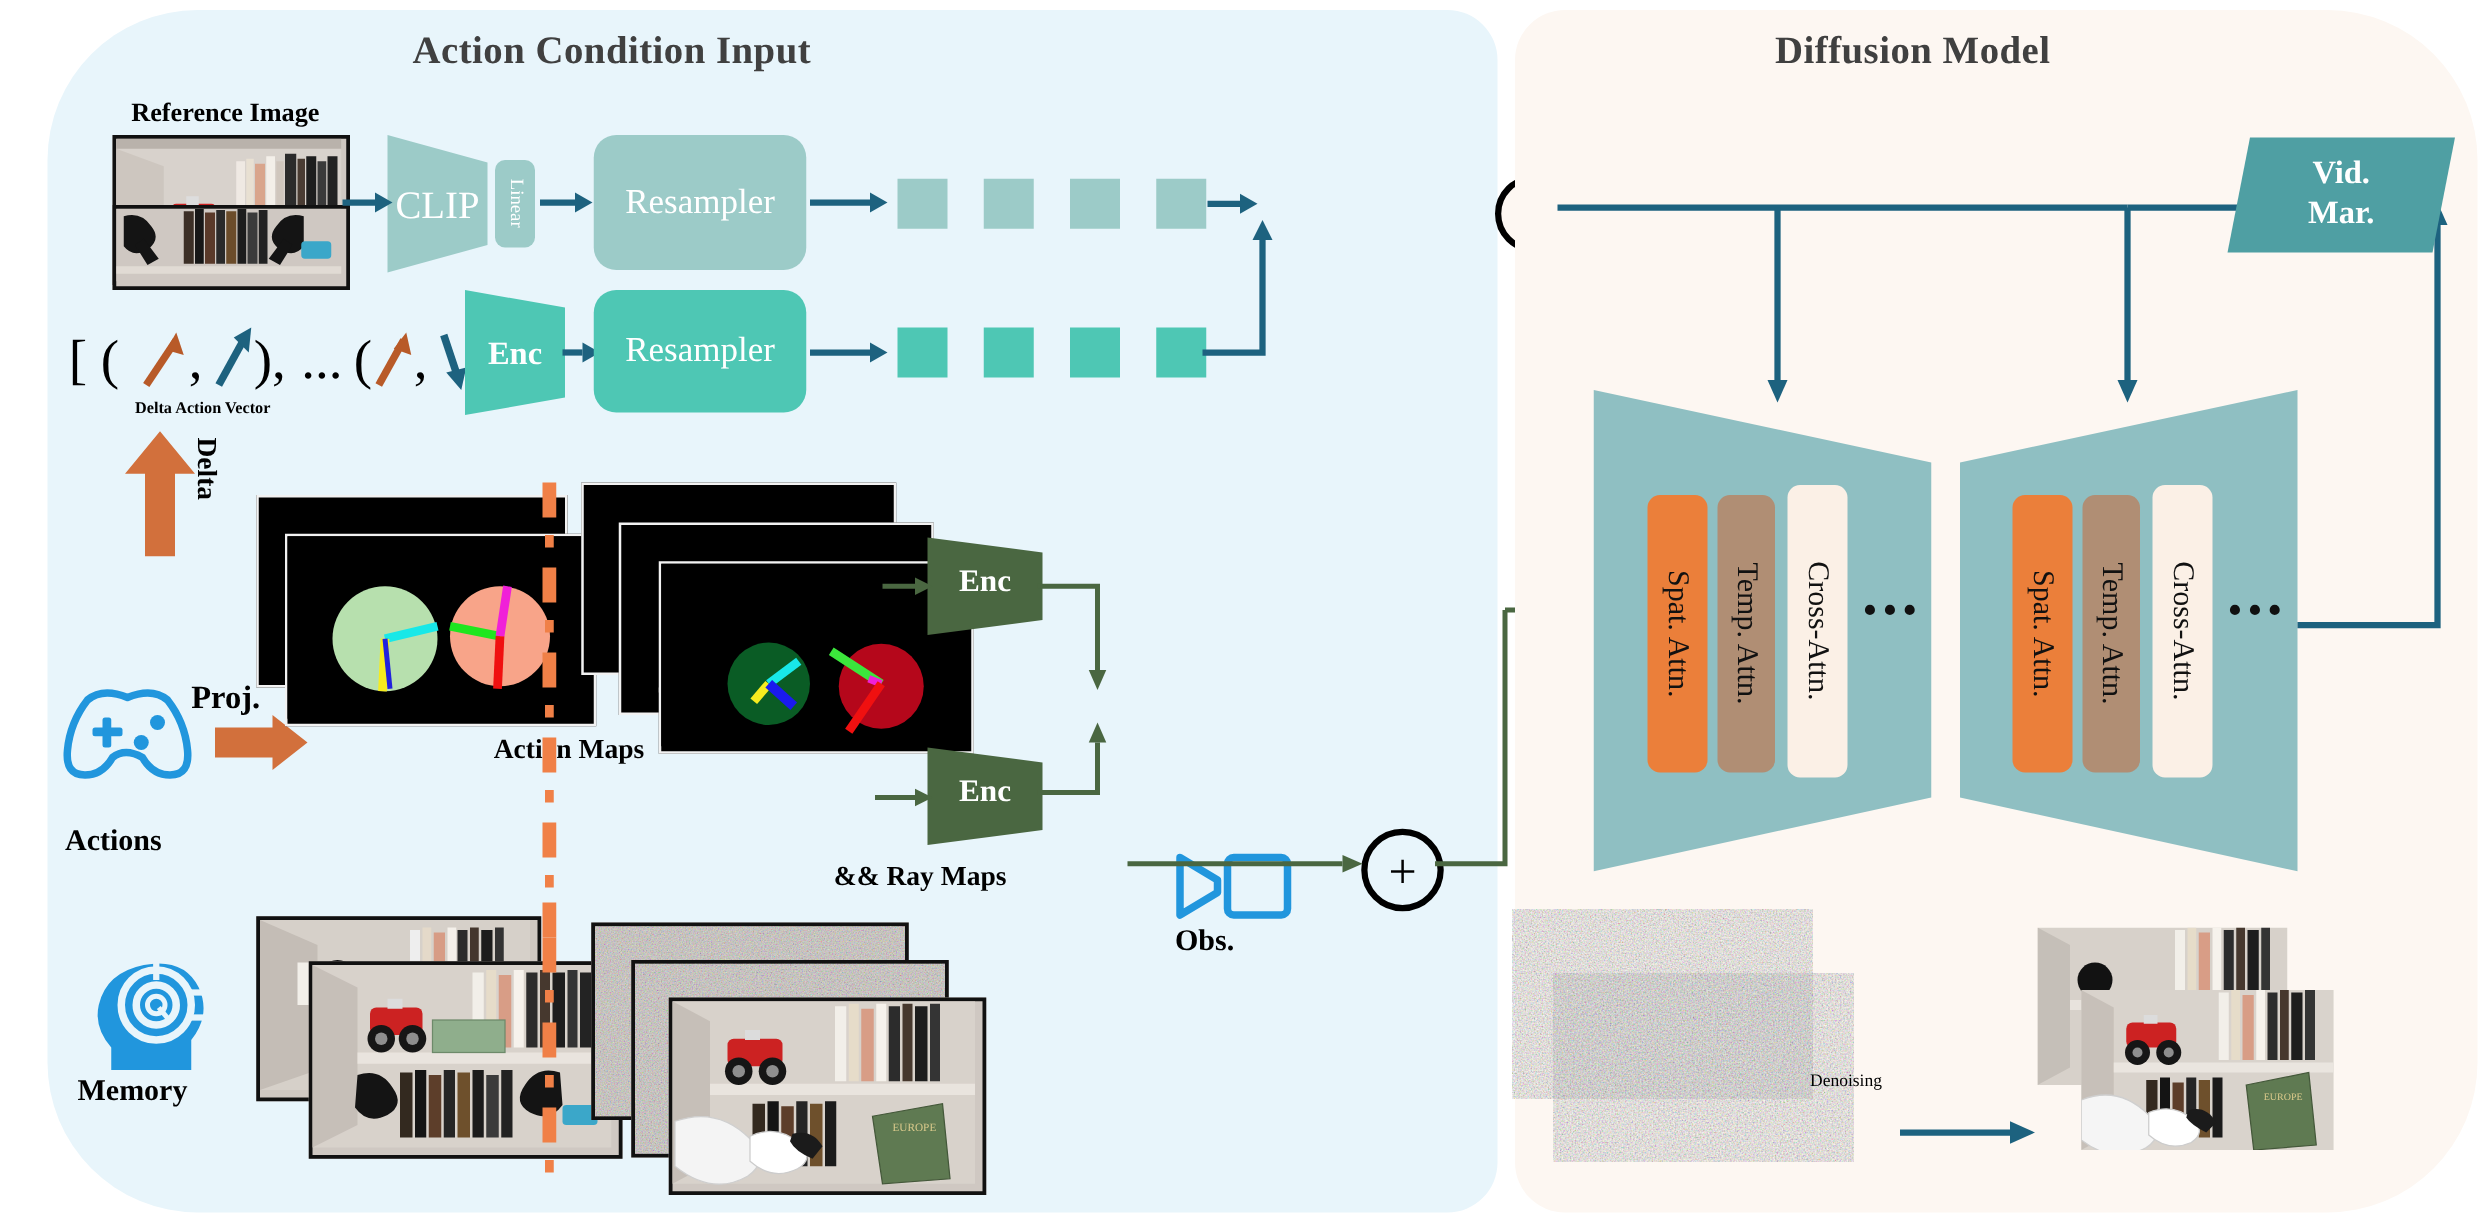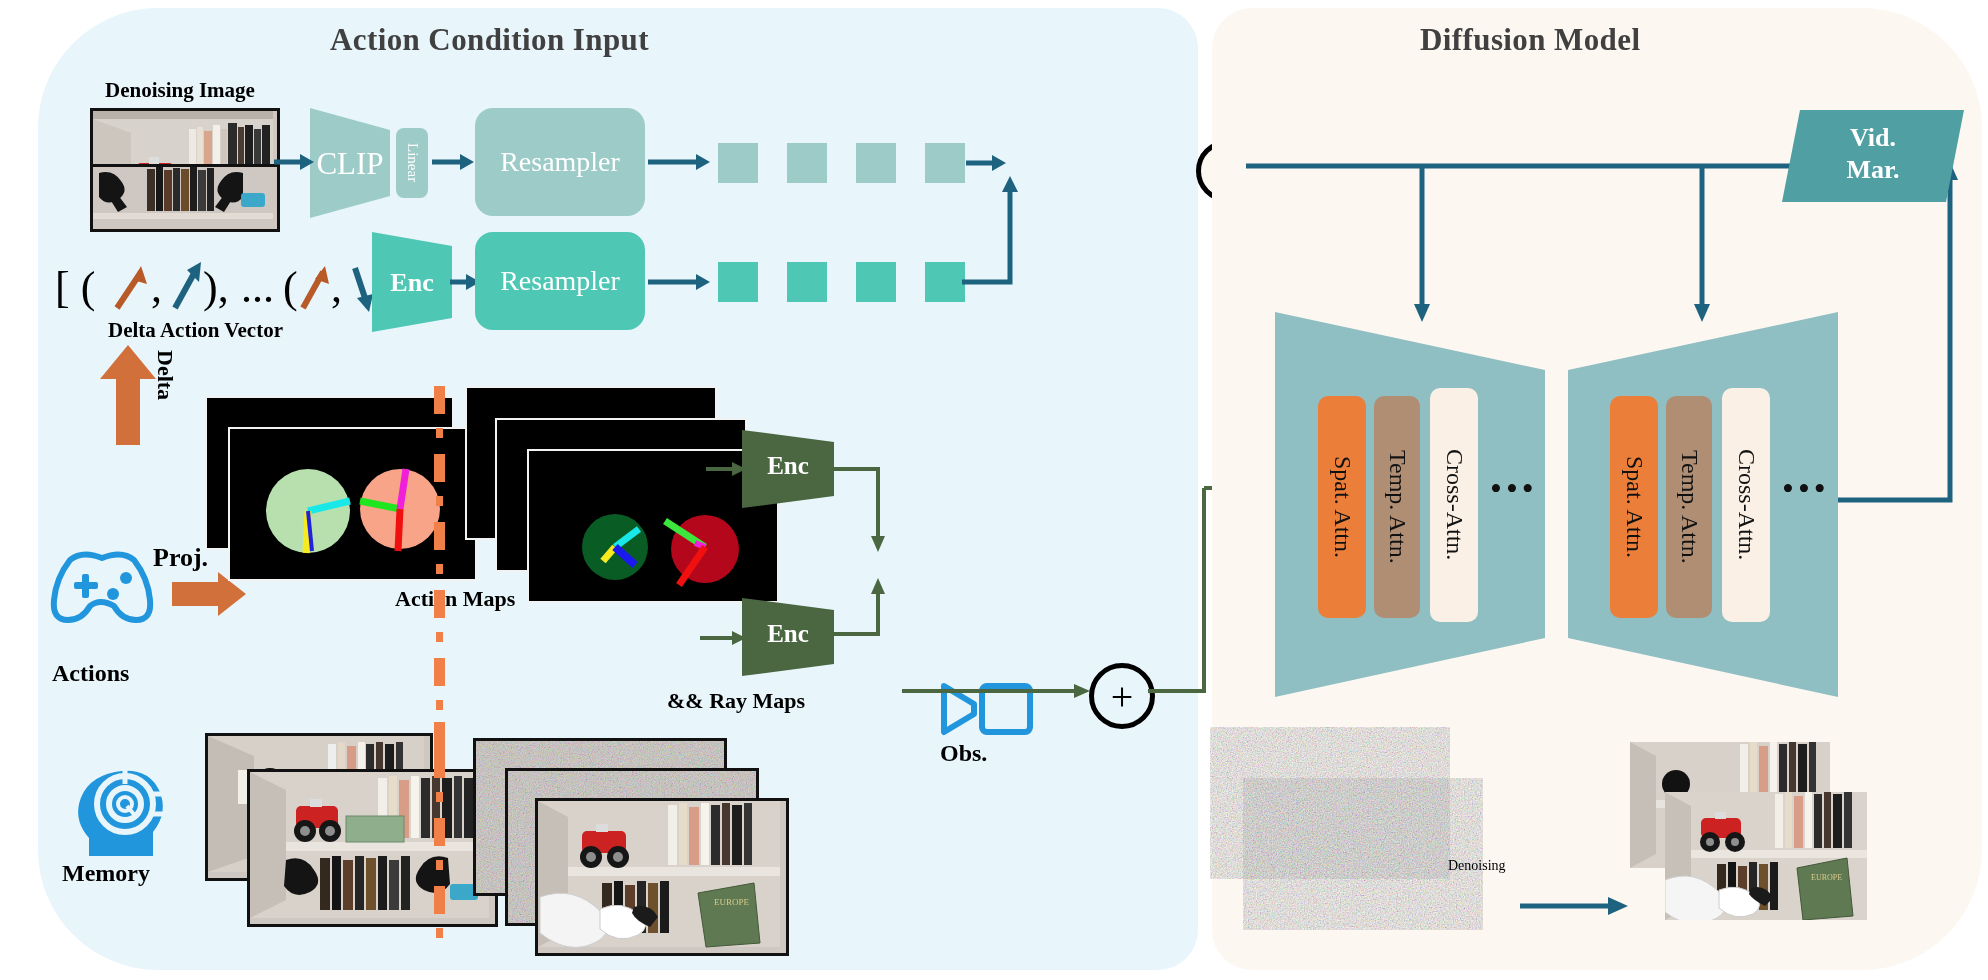--- a/index.html
+++ b/index.html
@@ -24,21 +24,21 @@
   .whitetxt{color:#fff;}
   .plus-circle{border:5px solid #000;border-radius:50%;background:#e8f5fb;
       display:flex;align-items:center;justify-content:center;font-size:40px;color:#000;position:absolute;}
 </style>
 </head>
 <body>
 
 <div class="abs" id="left-panel"></div>
 <div class="abs panel-title" style="left:330px;top:22px;width:600px;">Action Condition Input</div>
 
-<div class="abs lbl" style="left:105px;top:78px;font-size:21px;">Denoising Image</div>
+<div class="abs lbl" style="left:105px;top:78px;font-size:21px;">Reference Image</div>
 <div class="photo" style="left:90px;top:108px;width:184px;height:114px;">
   <svg width="180" height="110" viewBox="0 0 180 110">
     <rect width="180" height="110" fill="#d8d2cc"></rect>
     <rect x="0" y="0" width="180" height="8" fill="#b9b2ab"></rect>
     <polygon points="0,8 38,22 38,100 0,100" fill="#cdc6bf"></polygon>
     <rect x="38" y="86" width="142" height="8" fill="#e3ded8"></rect>
     <g>
       <rect x="96" y="18" width="7" height="62" fill="#efe9e3"></rect>
       <rect x="104" y="16" width="6" height="64" fill="#e8e0d2"></rect>
       <rect x="111" y="20" width="8" height="60" fill="#d9a58c"></rect>
@@ -130,21 +130,21 @@
     <text x="186" y="56" font-family="Liberation Serif, serif" font-size="44" fill="#000">...</text>
     <text x="228" y="56" font-family="Liberation Serif, serif" font-size="44" fill="#000">(</text>
     <line x1="248" y1="62" x2="268" y2="26" stroke="#b85a28" stroke-width="6"></line>
     <polygon points="270,20 274,38 260,33" fill="#b85a28"></polygon>
     <text x="276" y="56" font-family="Liberation Serif, serif" font-size="44" fill="#000">,</text>
     <line x1="300" y1="22" x2="312" y2="58" stroke="#1d627f" stroke-width="6"></line>
     <polygon points="314,66 302,52 318,48" fill="#1d627f"></polygon>
     <text x="316" y="56" font-family="Liberation Serif, serif" font-size="44" fill="#000">) ]</text>
   </svg>
 </div>
-<div class="abs lbl" style="left:108px;top:318px;font-size:21px;">Delta Action Vector</div>
+<div class="abs lbl" style="left:108px;top:318px;font-size:13px;">Delta Action Vector</div>
 <svg class="abs" style="left:380px;top:272px;" width="48" height="20">
   <line x1="0" y1="10" x2="32" y2="10" stroke="#1d627f" stroke-width="5"></line>
   <polygon points="32,2 48,10 32,18" fill="#1d627f"></polygon>
 </svg>
 
 <svg class="abs" style="left:372px;top:232px;" width="80" height="100">
   <polygon points="0,0 80,14 80,86 0,100" fill="#4ec7b4"></polygon>
 </svg>
 <div class="abs whitetxt lbl" style="left:372px;top:268px;width:80px;text-align:center;font-size:26px;">Enc</div>
 <svg class="abs" style="left:450px;top:272px;" width="30" height="20">

